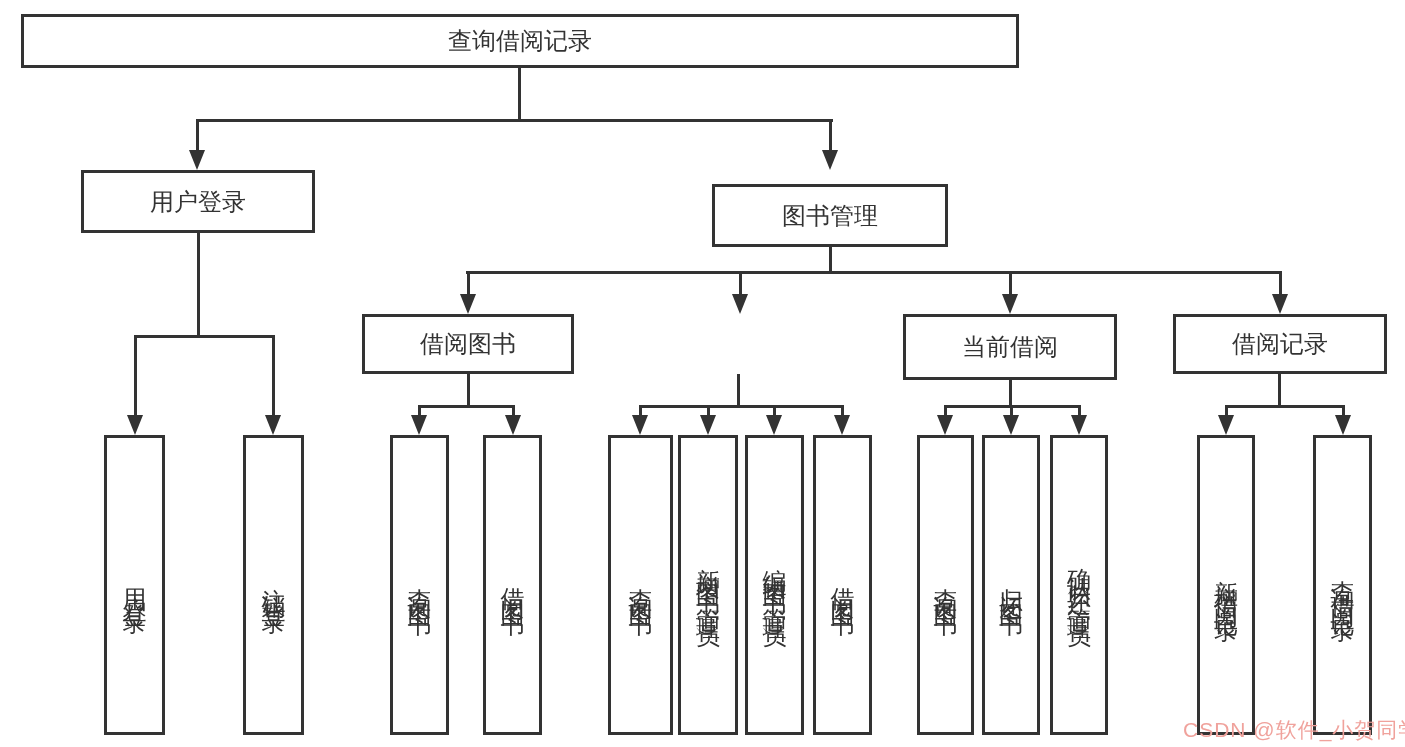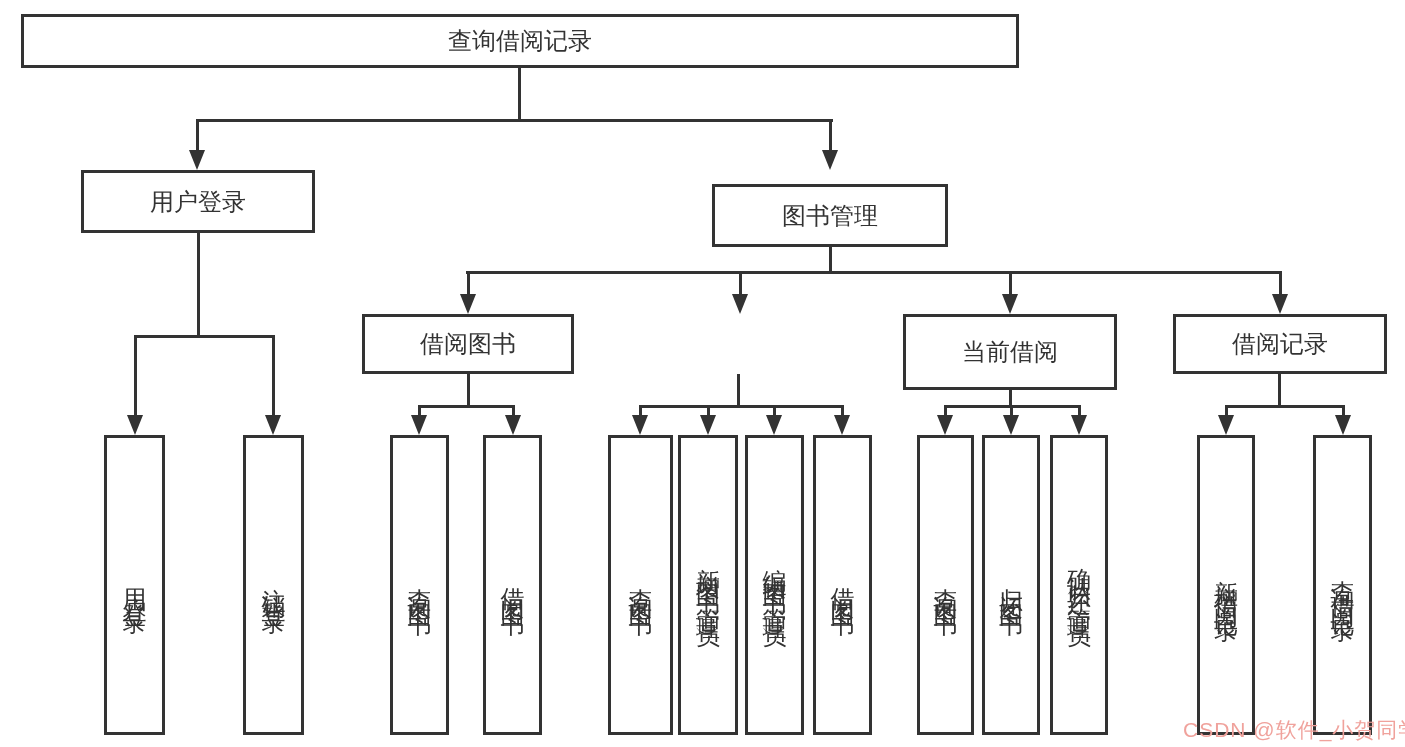--- a/index.html
+++ b/index.html
@@ -97,21 +97,21 @@
   <div class="box" style="left:81px;top:170px;width:234px;height:63px">
     <span>用户登录</span>
   </div>
   <div class="box" style="left:712px;top:184px;width:236px;height:63px">
     <span>图书管理</span>
   </div>
 
   <div class="box" style="left:362px;top:314px;width:212px;height:60px">
     <span>借阅图书</span>
   </div>
-  <div class="box" style="left:903px;top:314px;width:214px;height:76px">
+  <div class="box" style="left:903px;top:314px;width:214px;height:66px">
     <span>当前借阅</span>
   </div>
   <div class="box" style="left:1173px;top:314px;width:214px;height:60px">
     <span>借阅记录</span>
   </div>
 
   <div class="box vbox" style="left:104px;top:435px;width:61px;height:300px">
     <span>用户登录</span>
   </div>
   <div class="box vbox" style="left:243px;top:435px;width:61px;height:300px">

